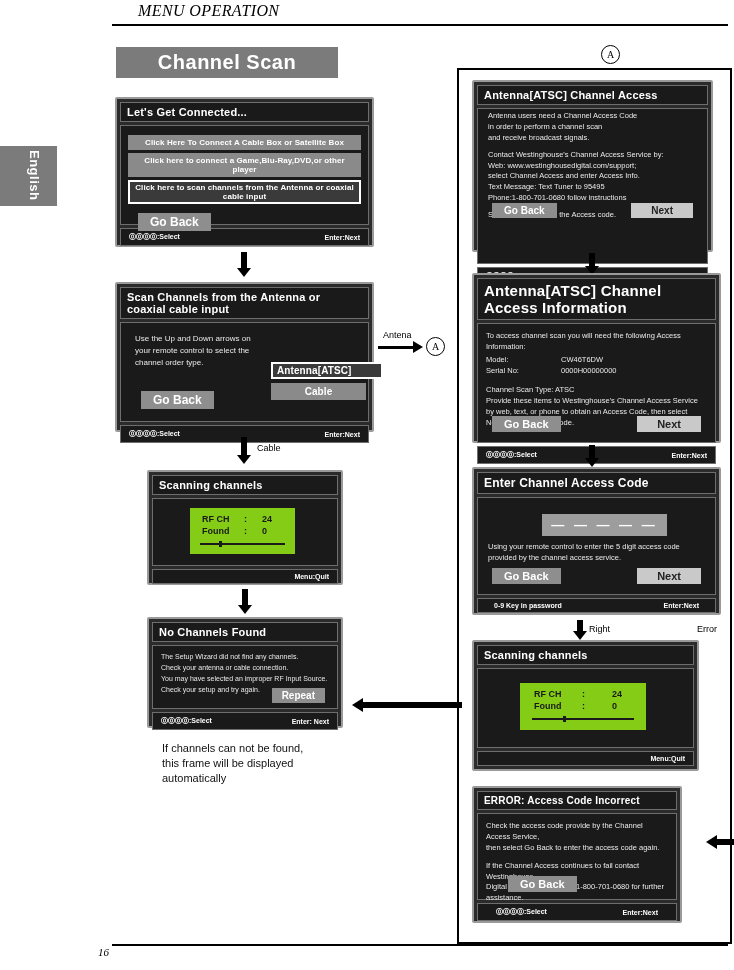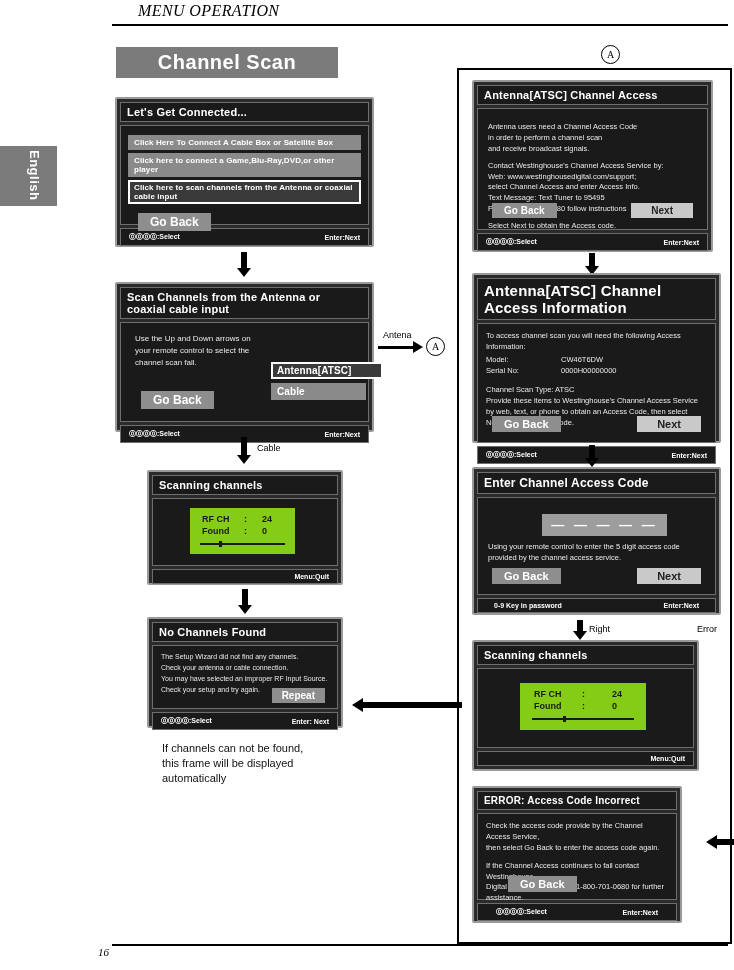--- a/index.html
+++ b/index.html
@@ -63,21 +63,21 @@
   .btn-grey{
     display:inline-block;background:#8e8e8e;color:#fff;font-weight:700;
     text-align:center;box-sizing:border-box;
   }
   .btn-sel{
     display:inline-block;background:#c9c9c9;color:#222;font-weight:700;
     text-align:center;box-sizing:border-box;
   }
   .opt-row{
     background:#8a8a8a;color:#fff;font-size:8px;font-weight:600;
-    padding:3px 6px;margin:3px 0;box-sizing:border-box;letter-spacing:.1px;
+    padding:3px 6px;margin:3px 0;box-sizing:border-box;letter-spacing:.1px;text-align:center;
   }
   .opt-row.focused{border:2px solid #fff;background:#3a3a3a;padding:1px 4px;}
   .body-text{font-size:7.5px;line-height:1.45;}
   
   .scanbox{background:#84cc16;position:absolute;}
   .scan-line{display:flex;color:#1a1a1a;font-size:9px;font-weight:600;}
   .scan-bar{height:2px;background:#1a1a1a;position:relative;}
   .scan-knob{position:absolute;width:3px;height:6px;background:#1a1a1a;top:-2px;}
   
   .code-field{
@@ -156,21 +156,21 @@
   <div class="stem" style="height:16px;"></div>
     <div class="head" style="top:16px;"></div>
 </div>
 
 <div class="osd" style="left:115px;top:282px;width:259px;height:150px;">
   <div class="osd-title">Scan Channels from the Antenna or coaxial cable input</div>
   <div class="osd-body" style="height:100px;">
     <div class="body-text" style="position:absolute;left:14px;top:10px;width:150px;font-size:8px;line-height:1.5;">
       <div>Use the Up and Down arrows on</div>
       <div>your remote control to select the</div>
-      <div>channel scan fail.</div>
+      <div>channel order type.</div>
     </div>
     <div class="opt-row focused" style="position:absolute;left:150px;top:36px;width:112px;font-size:10px;text-align:left;">Antenna[ATSC]</div>
     <div class="opt-row" style="position:absolute;left:150px;top:57px;width:95px;font-size:10px;">Cable</div>
     <div class="btn-grey" style="position:absolute;left:20px;top:68px;font-size:12px;padding:2px 12px;">Go Back</div>
   </div>
   <div class="osd-foot">
     <span>
       <span class="navglyphs">⓪⓪⓪⓪</span><span>:Select</span>
     </span>
     <span>Enter:Next</span>
@@ -245,21 +245,21 @@
 </div>
 
 <div class="caption" style="left:162px;top:741px;width:220px;">
   <div>If channels can not be found,</div>
   <div>this frame will be displayed</div>
   <div>automatically</div>
 </div>
 
 <div class="osd" style="left:472px;top:80px;width:241px;height:172px;">
   <div class="osd-title">Antenna[ATSC] Channel Access</div>
-  <div class="osd-body" style="height:122px;padding:13px 10px;">
+  <div class="osd-body" style="height:156px;padding:2px 10px;">
     <div class="body-text">
       <div>Antenna users need a Channel Access Code</div>
       <div>in order to perform a channel scan</div>
       <div>and receive broadcast signals.</div>
     </div>
     <div class="body-text" style="margin-top:6px;">
       <div>Contact  Westinghouse's Channel Access Service by:</div>
       <div>Web: www.westinghousedigital.com/support;</div>
       <div>select Channel Access and enter Access Info.</div>
       <div>Text Message: Text Tuner to 95495</div>

